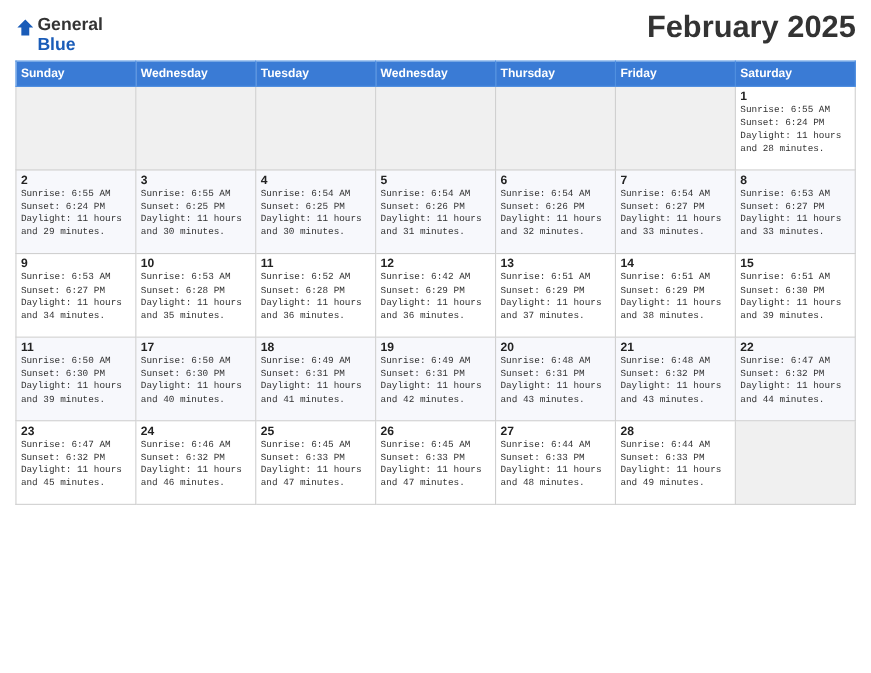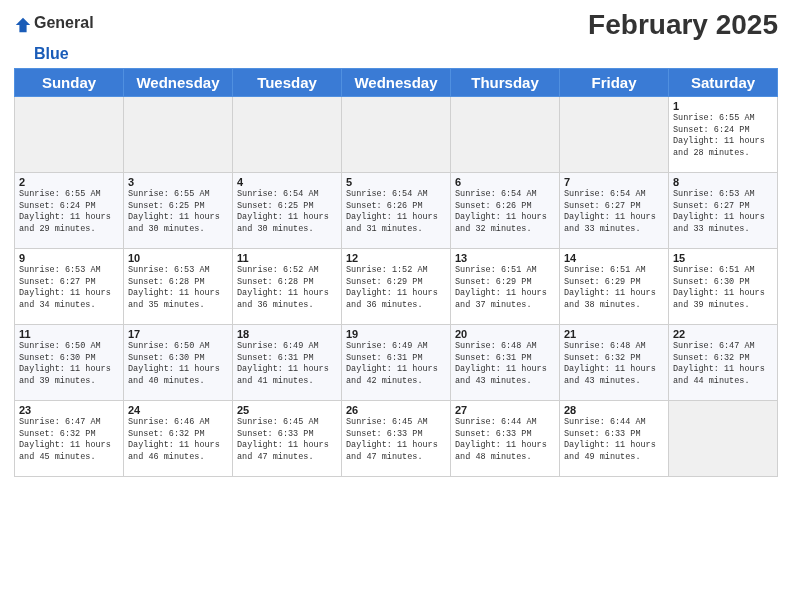--- a/index.html
+++ b/index.html
@@ -34,21 +34,20 @@
     }
     .logo-general {
       font-size: 16px;
       font-weight: bold;
       color: #333;
     }
     .logo-blue {
       font-size: 16px;
       font-weight: bold;
       color: #1a5cb8;
-      margin-top: 13px;
     }
     .logo-icon {
       width: 18px;
       height: 18px;
       margin-right: 2px;
       margin-top: 2px;
     }
     .title-block {
       text-align: center;
     }
@@ -63,24 +62,24 @@
       color: #555;
     }
     .calendar {
       width: 100%;
       border-collapse: collapse;
       border: 1px solid #ccc;
     }
     .calendar th {
       background: #3a7bd5;
       color: #fff;
-      font-size: 15px;
+      font-size: 11px;
       font-weight: bold;
       padding: 5px 4px;
-      text-align: center;
+      text-align: left;
       border: 1px solid #5090e0;
     }
     .calendar td {
       vertical-align: top;
       border: 1px solid #d0d0d0;
       padding: 3px 4px;
       width: calc(100% / 7);
       height: 76px;
       background: #fff;
     }
@@ -219,21 +218,21 @@
           </td>
           <td>
             <span class="day-number">11</span>
             <div class="day-info">Sunrise: 6:52 AM
 Sunset: 6:28 PM
 Daylight: 11 hours
 and 36 minutes.</div>
           </td>
           <td>
             <span class="day-number">12</span>
-            <div class="day-info">Sunrise: 1:52 AM
+            <div class="day-info">Sunrise: 6:42 AM
 Sunset: 6:29 PM
 Daylight: 11 hours
 and 36 minutes.</div>
           </td>
           <td>
             <span class="day-number">13</span>
             <div class="day-info">Sunrise: 6:51 AM
 Sunset: 6:29 PM
 Daylight: 11 hours
 and 37 minutes.</div>

